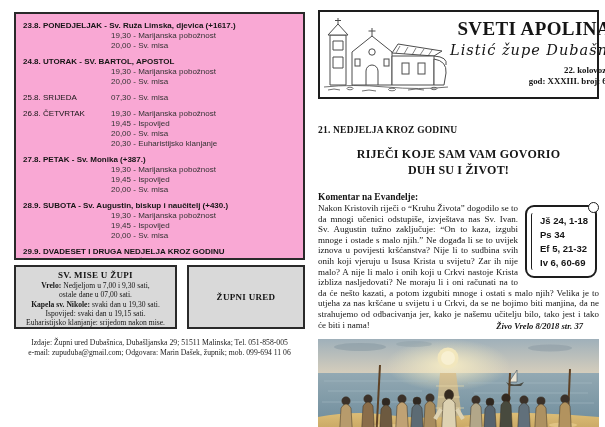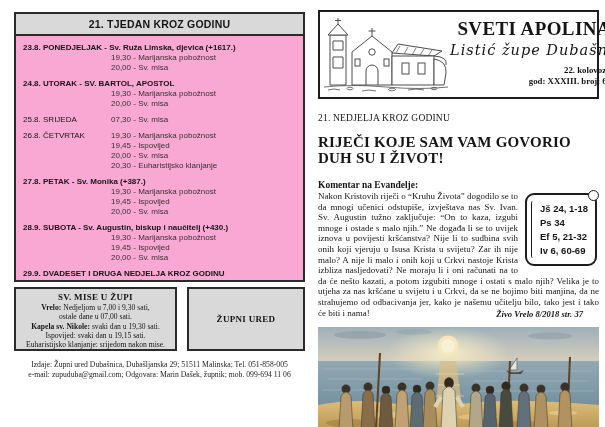--- a/index.html
+++ b/index.html
@@ -37,22 +37,22 @@
 
   .masthead-box { border:2px solid #1d1d1d; height:89px; display:flex; padding:3px 4px 3px 2px; }
   .church-wrap { width:128px; flex:0 0 128px; }
   .masthead-right { flex:1; display:flex; flex-direction:column; align-items:center; }
   .bulletin-title { font-weight:bold; font-size:19px; letter-spacing:.4px; margin-top:3px; white-space:nowrap; }
   .bulletin-subtitle { font-style:italic; font-size:14.5px; letter-spacing:1px; margin-top:2px;
                        font-family:"DejaVu Serif", serif; white-space:nowrap; }
   .issue-block { align-self:flex-end; text-align:right; margin-top:7px; font-weight:bold;
                  font-size:8.8px; line-height:10.5px; }
 
-  .section-label { font-weight:normal; font-size:9.5px; margin-top:14px; letter-spacing:.2px; }
-  .headline { font-weight:bold; font-size:15px; line-height:15.5px; margin-top:12px; letter-spacing:.2px; }
+  .section-label { font-weight:bold; font-size:9.5px; margin-top:26px; letter-spacing:.2px; }
+  .headline { text-align:center; font-weight:bold; font-size:12px; line-height:15.5px; margin-top:12px; letter-spacing:.2px; }
 
   .commentary { position:relative; margin-top:14px; }
   .commentary-label { font-weight:bold; font-size:9.5px; margin-bottom:1px; }
   .scroll-box { float:right; width:72px; min-height:70px; margin:2px 2px 3px 7px; position:relative;
                 border:2px solid #1d1d1d; border-radius:9px; background:#fff; padding:7px 4px 6px 13px; }
   .scroll-box::before { content:""; position:absolute; left:4px; top:6px; bottom:6px; width:3px;
                         border-left:1.5px solid #1d1d1d; border-radius:2px; }
   .scroll-box::after { content:""; position:absolute; top:-5px; right:-4px; width:9px; height:9px;
                        background:#fff; border:1.5px solid #1d1d1d; border-radius:50%; }
   .scroll-box div { font-family:"Liberation Sans", sans-serif; font-weight:bold; font-size:9.5px; line-height:14px; }
@@ -60,21 +60,20 @@
   .citation { position:absolute; right:16px; bottom:-1px; font-weight:bold; font-style:italic; font-size:8.6px; background:#fff; padding-left:4px; }
 
   .illustration-wrap { margin-top:9px; width:281px; height:115px; }
   svg { display:block; }
 </style>
 </head>
 <body>
 
 <div class="left-col">
   <div class="week-box">
-    <div class="week-title">21. TJEDAN KROZ GODINU</div>
     <div class="schedule" id="schedule">
         <div class="entry">
           <div class="day b">23.8. PONEDJELJAK - Sv. Ruža Limska, djevica (+1617.)</div>
           <div class="times">
             <div>19,30 - Marijanska pobožnost</div>
             <div>20,00 - Sv. misa</div>
           </div>
         </div>
         <div class="entry">
           <div class="day b">24.8. UTORAK - SV. BARTOL, APOSTOL</div>

